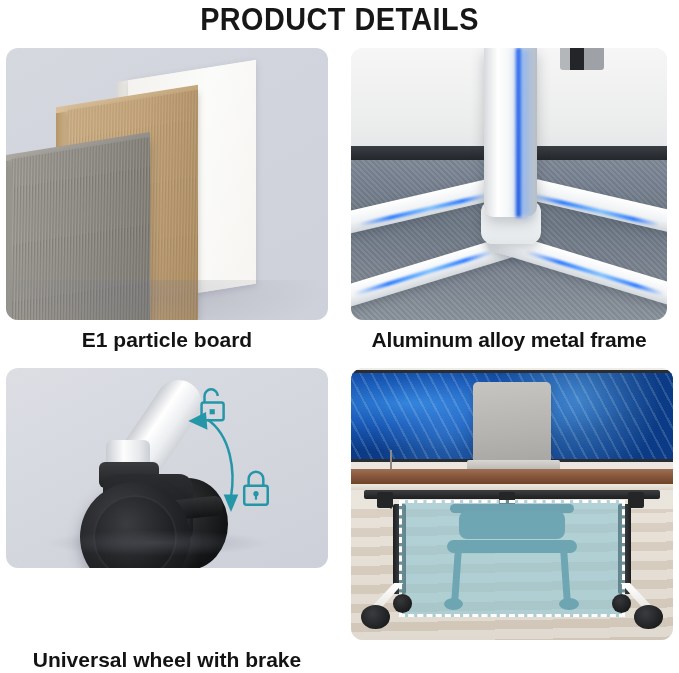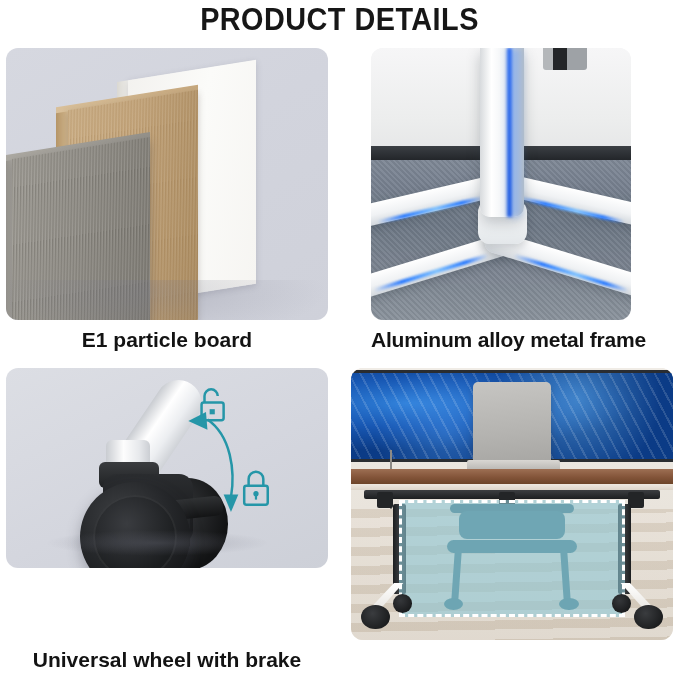--- a/index.html
+++ b/index.html
@@ -23,21 +23,21 @@
     color:#171717;
     font-family:"Liberation Sans","DejaVu Sans",sans-serif;
     transform:scaleX(0.93);
     transform-origin:center top;
   }
 
   
   .grid{position:absolute;left:0;top:45px;width:679px;height:628px;}
   .cell{position:absolute;border-radius:30px;}
   .cell-1{left:6px;  top:3px;   width:322px;height:272px;}
-  .cell-2{left:371px;top:3px;   width:260px;height:272px;}
+  .cell-2{left:351px;top:3px;   width:316px;height:272px;}
   .cell-3{left:6px;  top:323px; width:322px;height:200px;}
   .cell-4{left:351px;top:323px; width:322px;height:272px;}
 
   .photo{
     position:absolute;left:0;top:0;width:100%;height:100%;
     border-radius:12px;overflow:hidden;
   }
   .caption{
     position:absolute;left:0;width:100%;
     top:280px;

